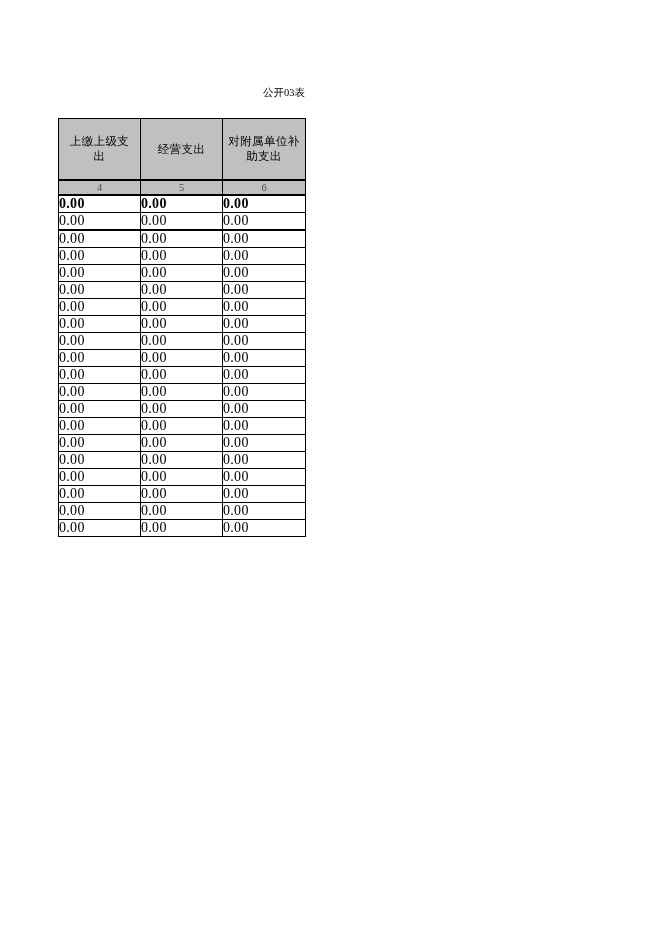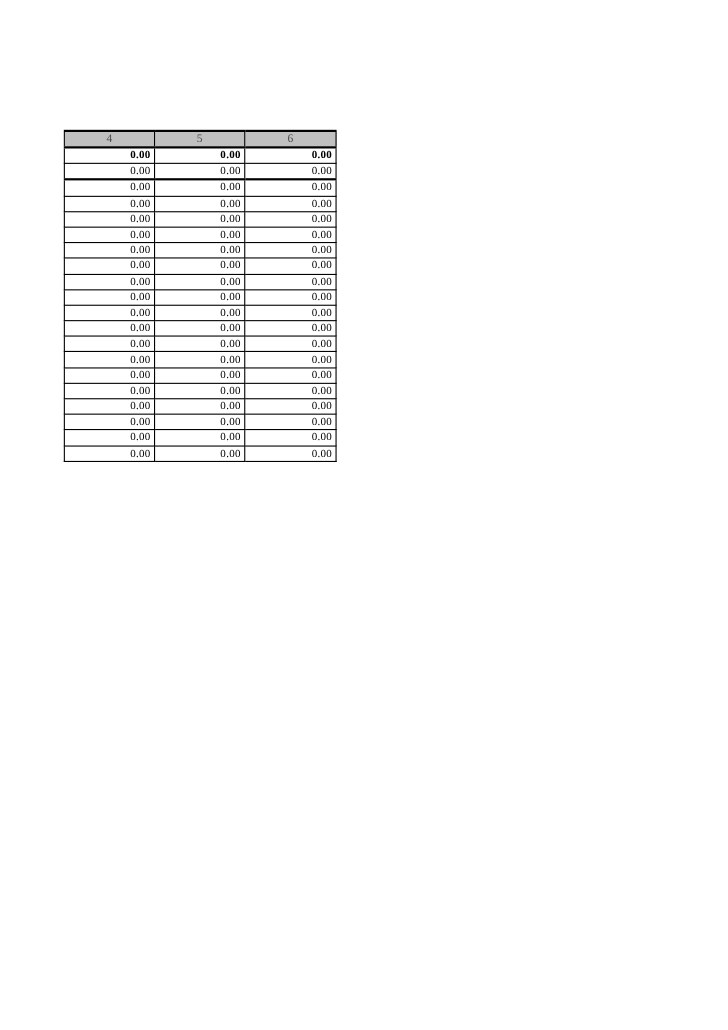--- a/index.html
+++ b/index.html
@@ -80,48 +80,60 @@
     font-size: 10.5px;
     text-align: center;
     color: #4c4c4c;
     border-top: 2px solid #000000;
     border-bottom: 2px solid #000000;
   }
 
   
   tr.data-row td {
     height: 13.2px;
-    font-size: 10px;
-    text-align: right;
+    font-size: 14px;
+    text-align: left;
     padding: 0 3px 0 0;
     letter-spacing: 0.3px;
     white-space: nowrap;
   }
   tr.data-row.bold td {
     font-weight: bold;
   }
   tr.data-row.thick-below td {
     border-bottom: 2px solid #000000;
   }
 </style>
 </head>
 <body>
 
 <div id="sheet">
 
   <div class="title-block">
+    <div class="title-line">公开03表</div>
   </div>
 
   <table class="fintable">
     <colgroup>
       <col class="c1">
         <col class="c2">
         <col class="c3">
     </colgroup>
     <thead>
+      <tr class="head-row">
+        <th>
+          <span class="cap">上缴上级支出</span>
+        </th>
+        <th>
+          <span class="cap">经营支出</span>
+        </th>
+        <th>
+          <span class="cap">对附属单位补助支出</span>
+        </th>
+      </tr>
       <tr class="num-row">
         <td>4</td>
         <td>5</td>
         <td>6</td>
       </tr>
     </thead>
     <tbody id="tbody">
         <tr class="data-row bold">
           <td>0.00</td>
           <td>0.00</td>

